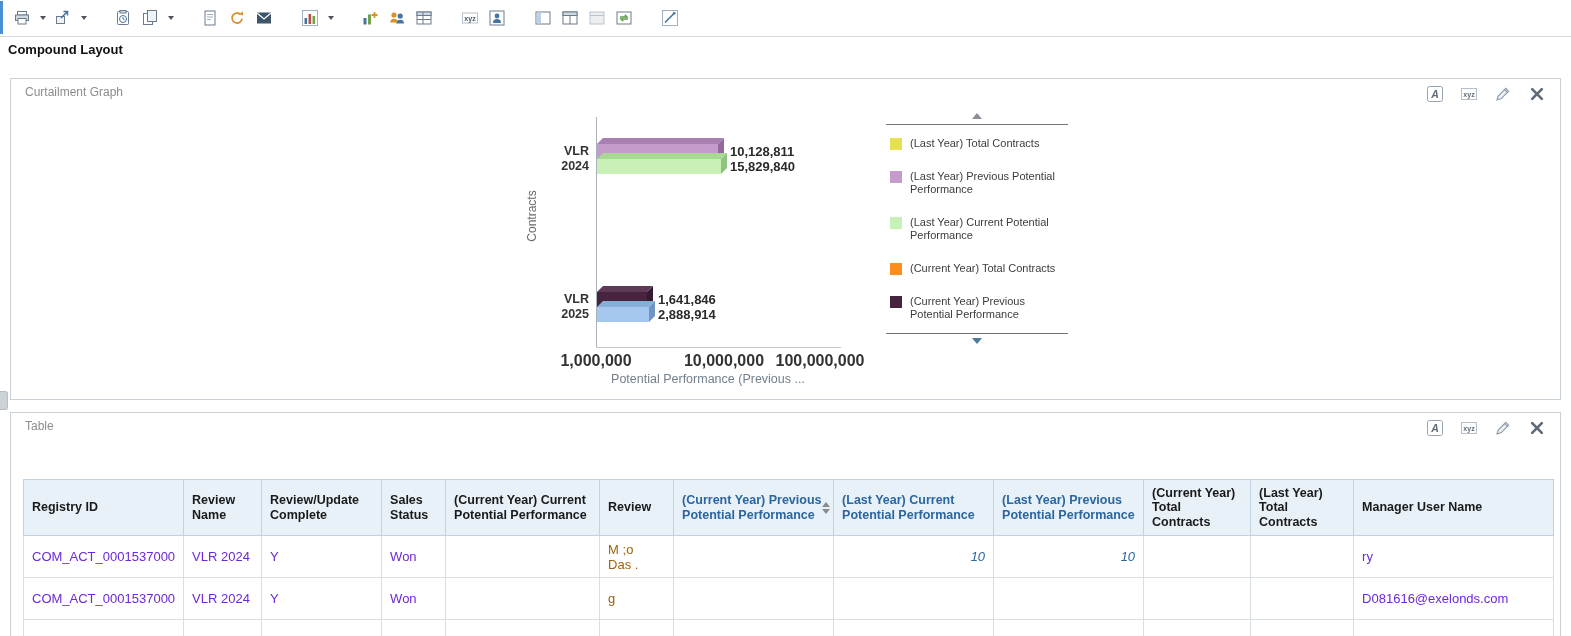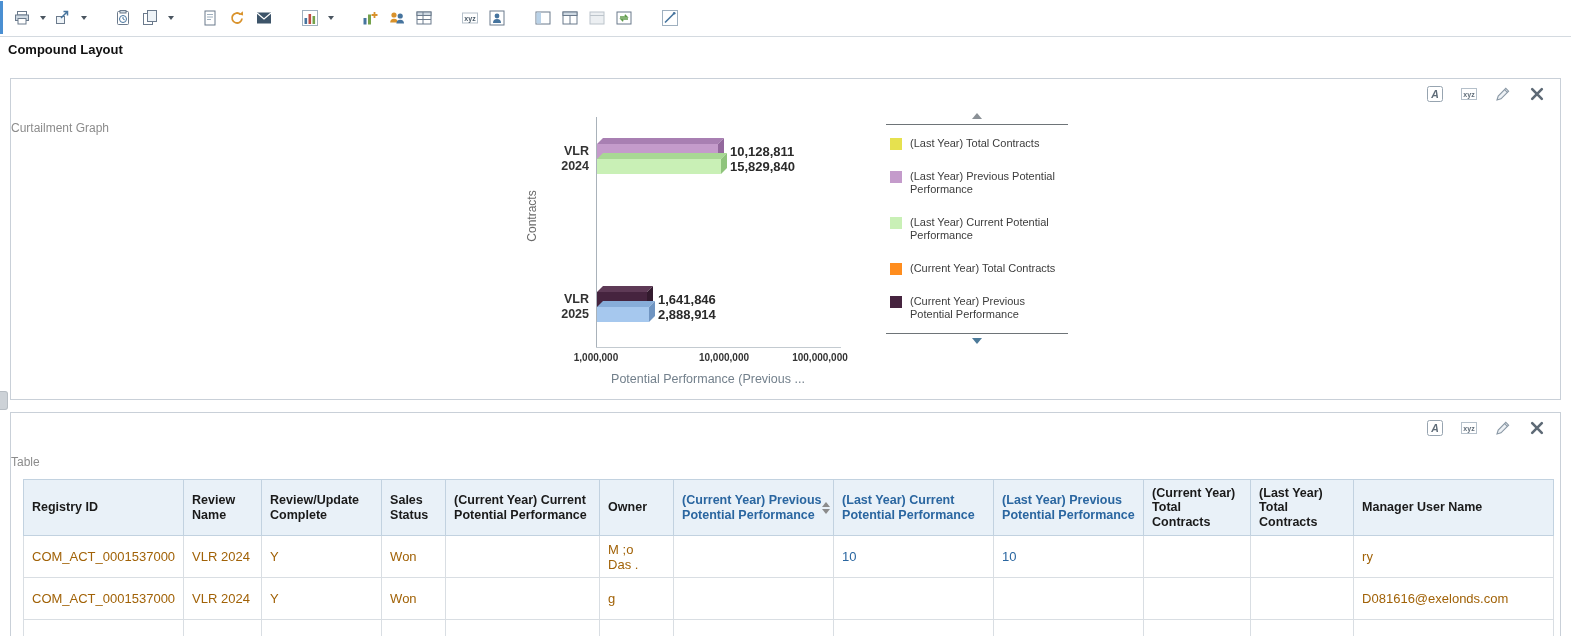--- a/index.html
+++ b/index.html
@@ -16,37 +16,37 @@
   .caret{width:0;height:0;border-left:3.5px solid transparent;border-right:3.5px solid transparent;
          border-top:4px solid #4a5560;display:inline-block;margin-left:1px;cursor:pointer;}
 
   
   #compound-title{position:absolute;left:8px;top:42px;font-size:13px;font-weight:bold;color:#111;}
 
   
   .panel{position:absolute;left:10px;width:1551px;border:1px solid #c9d0d8;background:#fff;box-sizing:border-box;}
   #graph-panel{top:78px;height:322px;}
   #table-panel{top:412px;height:300px;}
-  .panel-title{position:absolute;left:0;top:6px;font-size:12px;color:#8c8c8c;margin-top:36px;}
+  .panel-title{position:absolute;left:14px;top:6px;font-size:12px;color:#8c8c8c;}
   .panel-icons{position:absolute;top:6px;right:14px;display:flex;gap:16px;align-items:center;}
   .picon{display:inline-flex;width:18px;height:18px;cursor:pointer;}
 
   #splitter{position:absolute;left:0;top:391px;width:7px;height:17px;background:#cdd2d7;
             border:1px solid #b7bdc3;border-left:none;border-radius:0 3px 3px 0;cursor:row-resize;}
 
   
   #chart{position:absolute;left:500px;top:30px;width:600px;height:285px;}
   .axis-v{position:absolute;left:85px;top:8px;width:1px;height:230px;background:#a9b2ba;}
   .axis-h{position:absolute;left:85px;top:238px;width:245px;height:1px;background:#c3cad0;}
   .bar{position:absolute;}
   .bar-top{position:absolute;left:0;top:-6px;width:100%;height:6px;transform:skewX(-45deg);transform-origin:0 100%;}
   .bar-side{position:absolute;top:0;width:6px;height:100%;transform:skewY(-45deg);transform-origin:0 0;}
   .bar-label{position:absolute;height:15px;line-height:15px;font-weight:bold;font-size:13px;color:#2b2b2b;white-space:nowrap;}
   .cat-label{position:absolute;left:34px;width:44px;text-align:right;font-weight:600;font-size:12.5px;color:#333;line-height:15px;}
-  .tick-label{position:absolute;top:243px;transform:translateX(-50%);font-weight:600;font-size:10px;color:#333;white-space:nowrap;}
+  .tick-label{position:absolute;top:243px;transform:translateX(-50%);font-weight:600;font-size:16px;color:#333;white-space:nowrap;}
   .x-title{position:absolute;left:197px;top:263px;transform:translateX(-50%);color:#73808c;font-size:12.5px;white-space:nowrap;}
   .y-title{position:absolute;left:-54px;top:100px;width:150px;text-align:center;transform:rotate(-90deg);
            color:#6a6a6a;font-size:12px;}
   
   #legend{position:absolute;left:375px;top:4px;width:182px;}
   .lg-arrow{width:0;height:0;margin:0 auto;border-left:5px solid transparent;border-right:5px solid transparent;cursor:pointer;}
   .lg-arrow.up{border-bottom:6px solid #8a9096;}
   .lg-arrow.down{border-top:6px solid #4c7a99;margin-top:4px;}
   .lg-line{height:1px;background:#6e7478;margin-top:5px;}
   .lg-line.bottom{margin-top:12px;}
@@ -56,22 +56,22 @@
   .lg-text{font-size:11px;color:#3c3c3c;line-height:1.18;width:150px;}
 
   
   #table-wrap{position:absolute;left:12px;top:66px;}
   #grid{border-collapse:collapse;table-layout:fixed;font-size:13px;}
   #grid th{background:#e9f1f8;border:1px solid #c2d2e0;padding:6px 8px;text-align:left;
            font-size:12.5px;font-weight:bold;color:#1a1a1a;height:52px;box-sizing:border-box;
            vertical-align:middle;position:relative;line-height:1.15;}
   #grid th.link{color:#2a66a0;}
   #grid td{border:1px solid #d9dee3;padding:5px 8px;height:42px;box-sizing:border-box;
-           vertical-align:middle;color:#a16207;overflow:hidden;}
-  #grid td.cell-link{color:#2a66a0;text-align:left;}
+           vertical-align:middle;color:#6d28d9;overflow:hidden;}
+  #grid td.cell-link{color:#2a66a0;text-align:right;font-style:italic;}
   #grid td.frag{white-space:pre-line;color:#a16207;}
   .sort-ind{position:absolute;right:3px;top:50%;transform:translateY(-50%);display:flex;flex-direction:column;gap:2px;cursor:pointer;}
   .tri-up{display:block;width:0;height:0;border-left:4px solid transparent;border-right:4px solid transparent;border-bottom:5px solid #8b8b8b;}
   .tri-down{display:block;width:0;height:0;border-left:4px solid transparent;border-right:4px solid transparent;border-top:5px solid #8b8b8b;}
 </style>
 </head>
 <body>
 
 <div id="toolbar">
   <div id="toolbar-accent"></div>
@@ -353,21 +353,21 @@
           <col style="width: 103px;">
           <col style="width: 200px;">
         </colgroup>
         <thead>
           <tr>
             <th><span>Registry ID</span></th>
             <th><span>Review Name</span></th>
             <th><span>Review/Update Complete</span></th>
             <th><span>Sales Status</span></th>
             <th><span>(Current Year) Current Potential Performance</span></th>
-            <th><span>Owner</span></th>
+            <th><span>Review</span></th>
             <th class="link"><span>(Current Year) Previous Potential Performance</span><span class="sort-ind">
                 <i class="tri-up"></i>
                 <i class="tri-down"></i>
               </span></th>
             <th class="link"><span>(Last Year) Current Potential Performance</span></th>
             <th class="link"><span>(Last Year) Previous Potential Performance</span></th>
             <th><span>(Current Year) Total Contracts</span></th>
             <th><span>(Last Year) Total Contracts</span></th>
             <th><span>Manager User Name</span></th>
           </tr>

